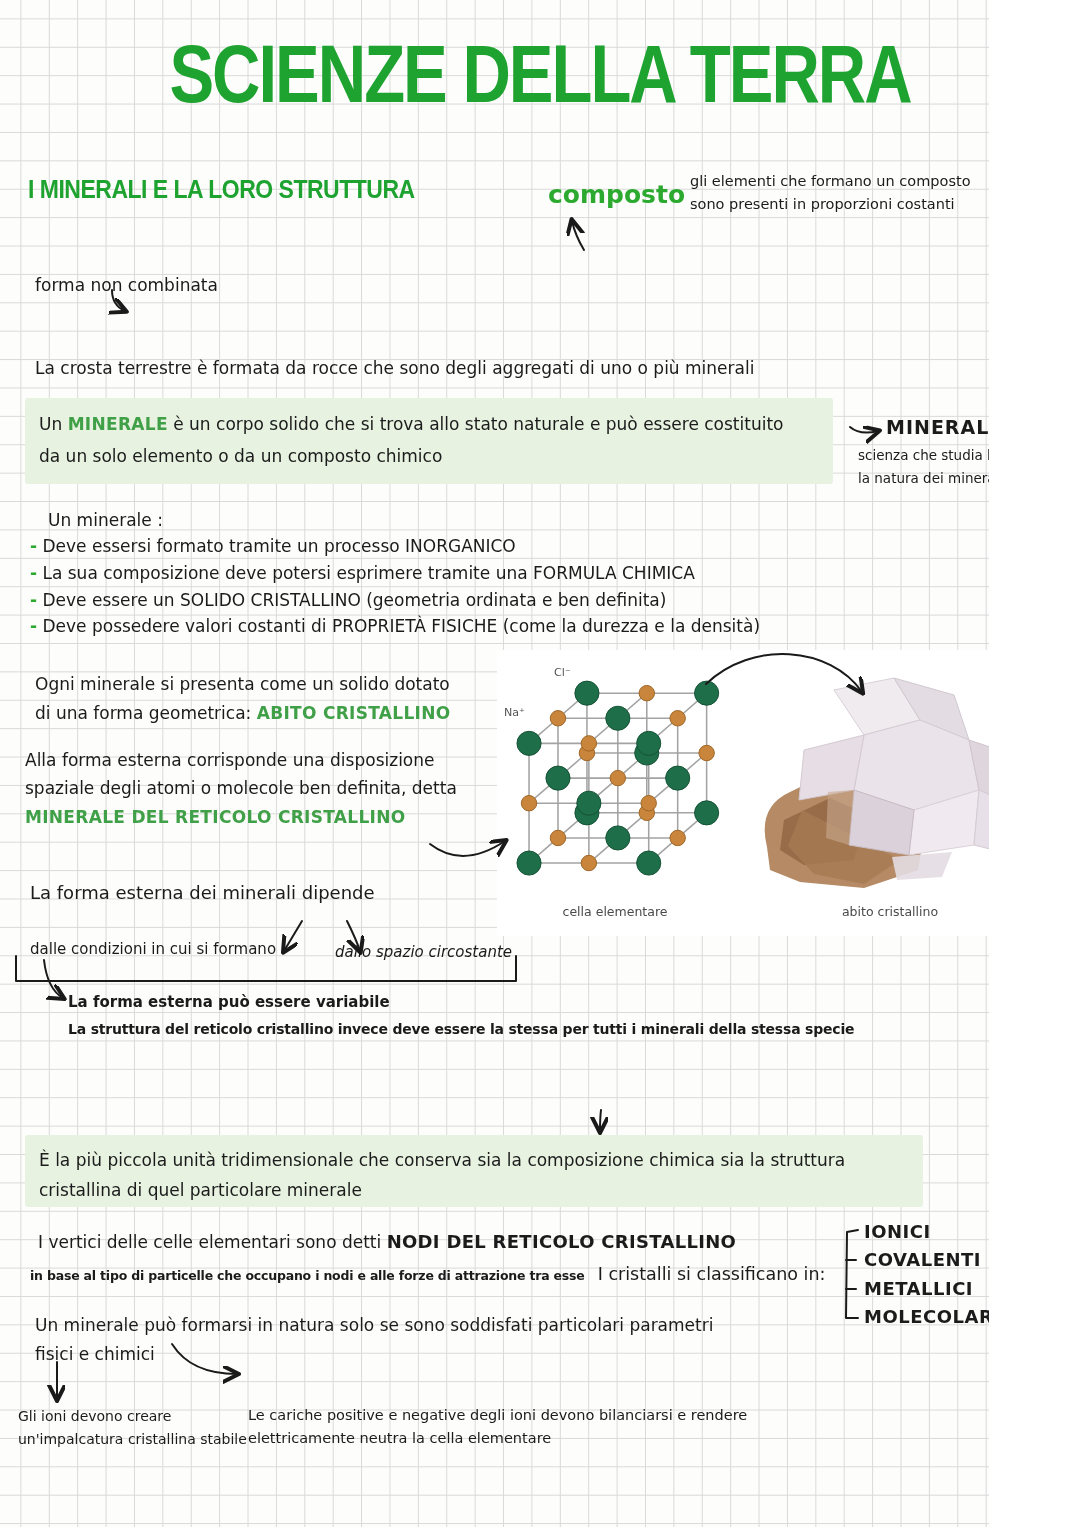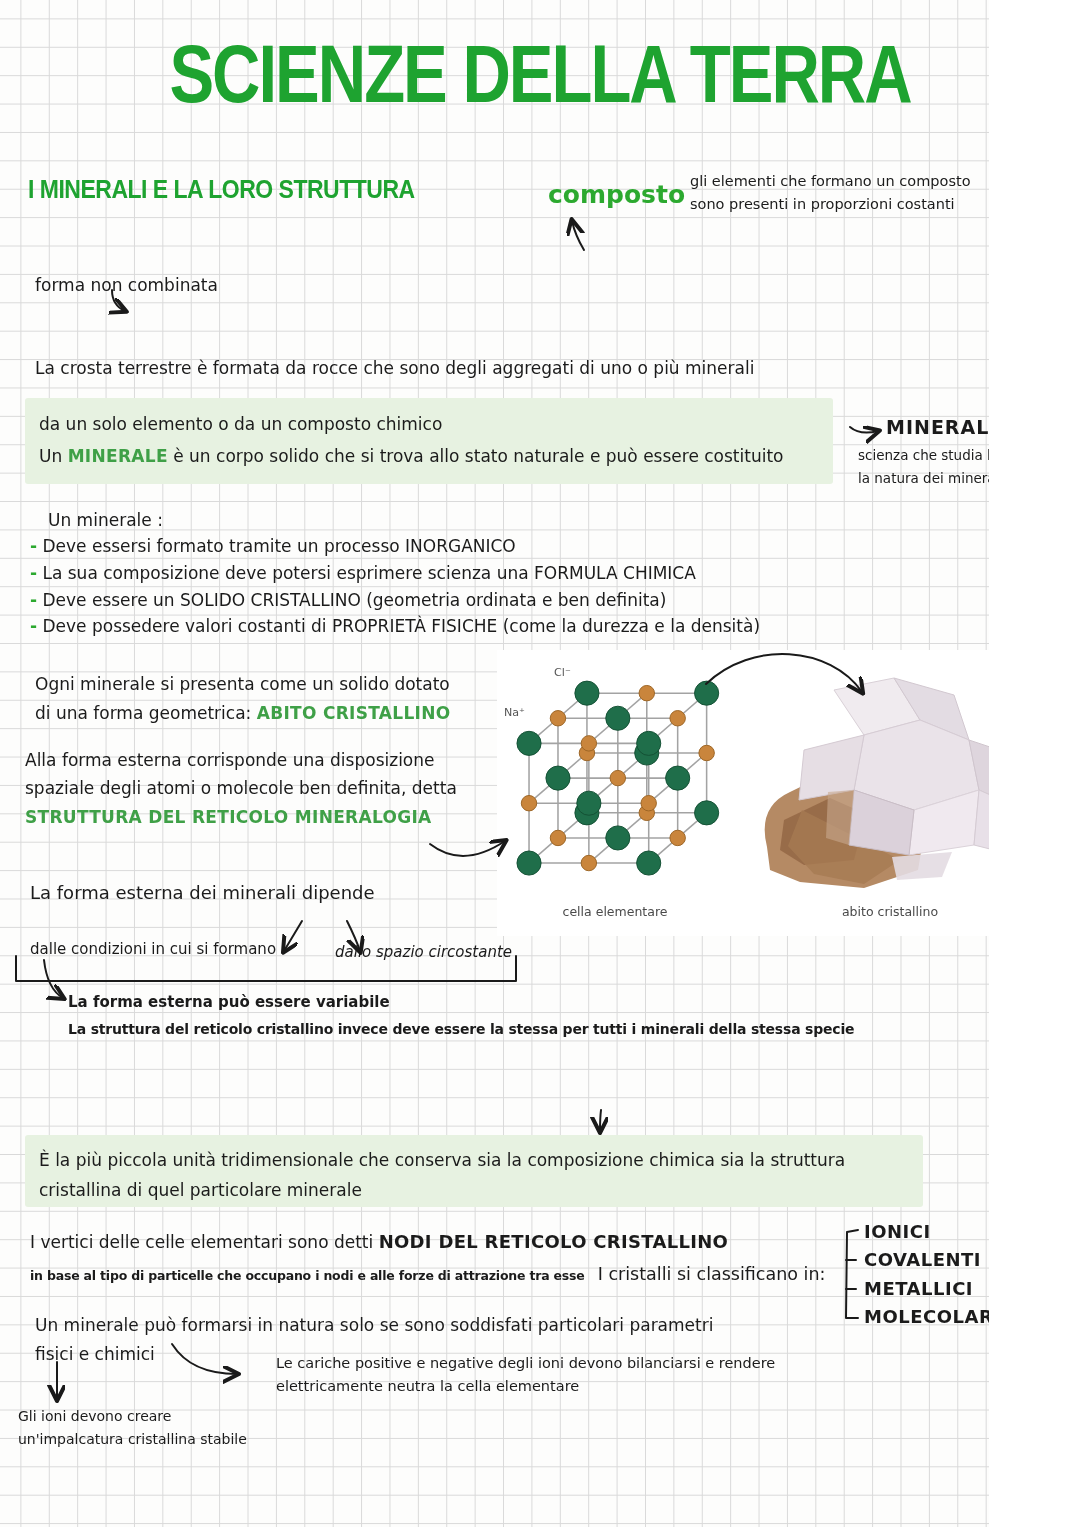--- a/index.html
+++ b/index.html
@@ -72,46 +72,46 @@
   <div class="abs hw-sm note-col" style="left:690px; top:170px;">
     <div>gli elementi che formano un composto</div>
     <div>sono presenti in proporzioni costanti</div>
   </div>
 
   <div class="abs hw" style="left:35px; top:271px;">forma non combinata</div>
 
   <div class="abs hw" style="left:35px; top:354px;">La crosta terrestre è formata da rocce che sono degli aggregati di uno o più minerali</div>
 
   <div class="abs highlight" style="left:25px; top:398px; width:808px; height:86px;">
-    <div class="hw" style="line-height:32px;">da un solo elemento o da un composto chimico</div>
     <div class="hw" style="line-height:32px;">
       <span>Un </span><span class="green-term caps">MINERALE</span><span> è un corpo solido che si trova allo stato naturale e può essere costituito</span>
     </div>
+    <div class="hw" style="line-height:32px;">da un solo elemento o da un composto chimico</div>
   </div>
 
   <div class="abs hw-bold caps" style="left:886px; top:416px; font-size:19px; letter-spacing:1px;">MINERALOGIA</div>
   <div class="abs hw-sm note-col" style="left:858px; top:444px; width:220px; text-align:left; font-size:13.5px;">
     <div>scienza che studia l'origine e</div>
     <div>la natura dei minerali</div>
   </div>
 
   <div class="abs hw" style="left:48px; top:506px;">Un minerale :</div>
   <div class="abs hw" style="left:30px; top:532px;"><span class="green-hand">-</span> <span>Deve essersi formato tramite un processo INORGANICO</span></div>
-  <div class="abs hw" style="left:30px; top:559px;"><span class="green-hand">-</span> <span>La sua composizione deve potersi esprimere scienza una FORMULA CHIMICA</span></div>
+  <div class="abs hw" style="left:30px; top:559px;"><span class="green-hand">-</span> <span>La sua composizione deve potersi esprimere tramite una FORMULA CHIMICA</span></div>
   <div class="abs hw" style="left:30px; top:586px;"><span class="green-hand">-</span> <span>Deve essere un SOLIDO CRISTALLINO (geometria ordinata e ben definita)</span></div>
   <div class="abs hw" style="left:30px; top:612px;"><span class="green-hand">-</span> <span>Deve possedere valori costanti di PROPRIETÀ FISICHE (come la durezza e la densità)</span></div>
 
   <div class="abs hw" style="left:35px; top:670px;">Ogni minerale si presenta come un solido dotato</div>
   <div class="abs hw" style="left:35px; top:699px;">
     <span>di una forma geometrica: </span><span class="green-term caps">ABITO CRISTALLINO</span>
   </div>
 
   <div class="abs hw" style="left:25px; top:746px;">Alla forma esterna corrisponde una disposizione</div>
   <div class="abs hw" style="left:25px; top:774px;">spaziale degli atomi o molecole ben definita, detta</div>
-  <div class="abs hw green-term caps" style="left:25px; top:803px;">STRUTTURA DEL RETICOLO MINERALOGIA</div>
+  <div class="abs hw green-term caps" style="left:25px; top:803px;">MINERALE DEL RETICOLO CRISTALLINO</div>
 
   <svg class="abs" style="left:502px; top:660px;" width="222" height="242" viewBox="0 0 230 250">
     <g id="lattice-lines" stroke="#a3a3a3" stroke-width="1.6">
         <line x1="28" y1="210" x2="90" y2="210"></line>
         <line x1="28" y1="210" x2="58" y2="184"></line>
         <line x1="28" y1="210" x2="28" y2="148"></line>
         <line x1="28" y1="148" x2="90" y2="148"></line>
         <line x1="28" y1="148" x2="58" y2="122"></line>
         <line x1="28" y1="148" x2="28" y2="86"></line>
         <line x1="28" y1="86" x2="90" y2="86"></line>
@@ -219,37 +219,37 @@
   <div class="abs hw-sm" style="left:335px; top:940px; font-size:15px;font-style:italic;">dallo spazio circostante</div>
   <div class="abs hw-sm hw-bold" style="left:68px; top:990px; font-size:15px;">La forma esterna può essere variabile</div>
   <div class="abs hw-sm hw-bold" style="left:68px; top:1017px; font-size:14px; letter-spacing:-0.2px;">La struttura del reticolo cristallino invece deve essere la stessa per tutti i minerali della stessa specie</div>
 
 
   <div class="abs highlight" style="left:25px; top:1135px; width:898px; height:72px;">
     <div class="hw" style="line-height:30px;">È la più piccola unità tridimensionale che conserva sia la composizione chimica sia la struttura</div>
     <div class="hw" style="line-height:30px;">cristallina di quel particolare minerale</div>
   </div>
 
-  <div class="abs hw" style="left:30px; top:1228px;text-align:center;">
+  <div class="abs hw" style="left:38px; top:1228px;text-align:center;">
     <span>I vertici delle celle elementari sono detti </span><span class="hw-bold caps" style="font-size:18px;">NODI DEL RETICOLO CRISTALLINO</span>
   </div>
   <div class="abs" style="left:30px; top:1260px;">
     <span class="hw-xs">in base al tipo di particelle che occupano i nodi e alle forze di attrazione tra esse</span>
     <span class="hw" style="margin-left:8px; font-size:17.5px;">I cristalli si classificano in:</span>
   </div>
   <div class="abs bracket-list" style="left:864px; top:1218px;">
     <div>IONICI</div>
     <div>COVALENTI</div>
     <div>METALLICI</div>
     <div>MOLECOLARI</div>
   </div>
 
   <div class="abs hw" style="left:35px; top:1311px;">Un minerale può formarsi in natura solo se sono soddisfati particolari parametri</div>
   <div class="abs hw" style="left:35px; top:1340px;">fisici e chimici</div>
-  <div class="abs hw-sm note-col" style="left:248px; top:1352px; font-size:14.5px;padding-left:28px;">
+  <div class="abs hw-sm note-col" style="left:248px; top:1404px; font-size:14.5px;">
     <div>Le cariche positive e negative degli ioni devono bilanciarsi e rendere</div>
     <div>elettricamente neutra la cella elementare</div>
   </div>
   <div class="abs hw-sm note-col" style="left:18px; top:1405px; font-size:14px;">
     <div>Gli ioni devono creare</div>
     <div>un'impalcatura cristallina stabile</div>
   </div>
 
   <svg class="overlay">
     <defs>

